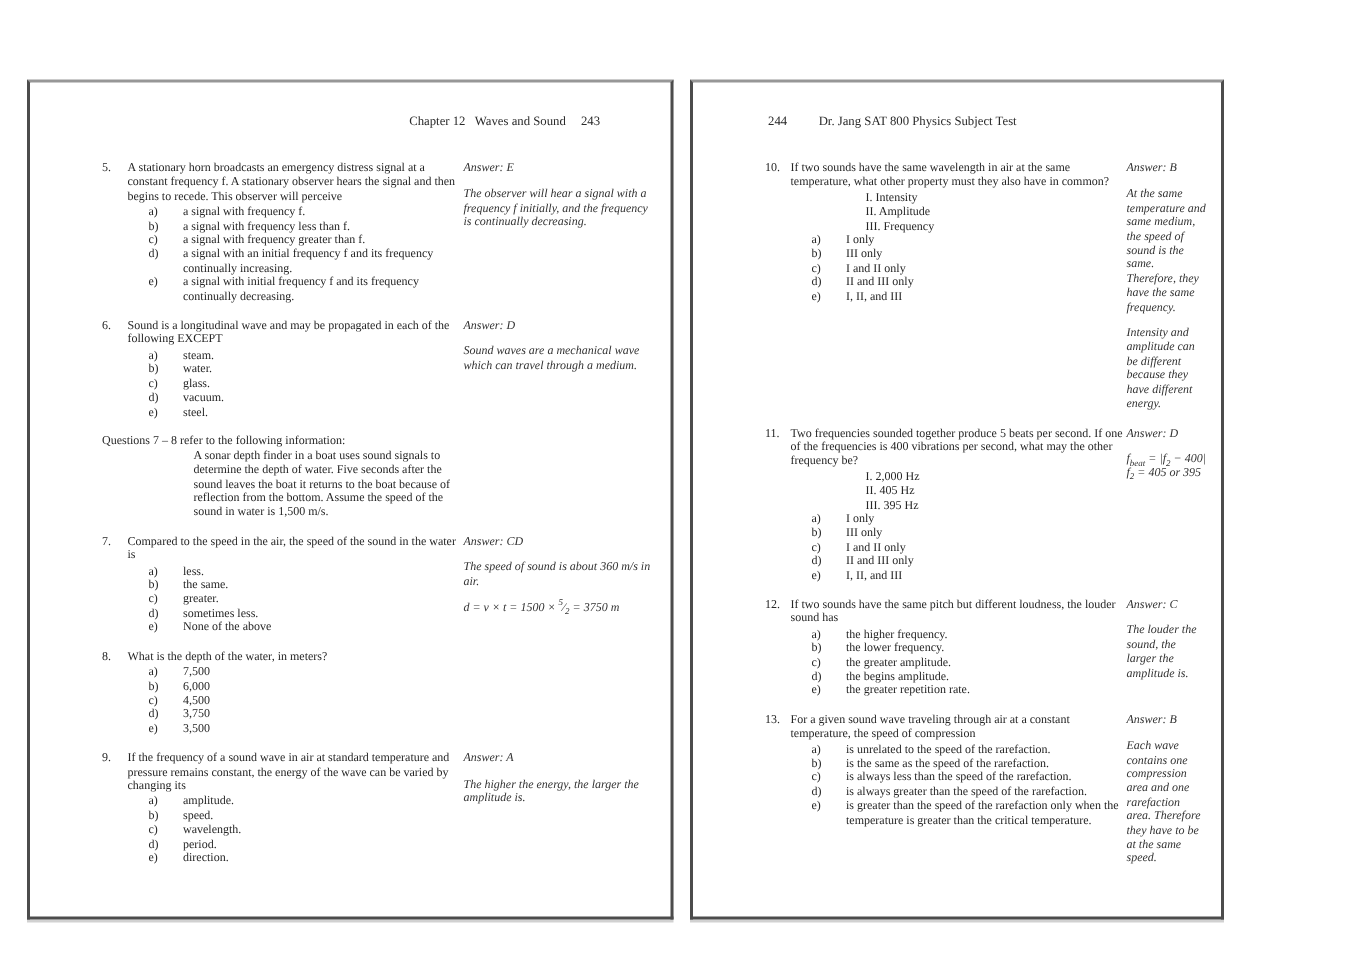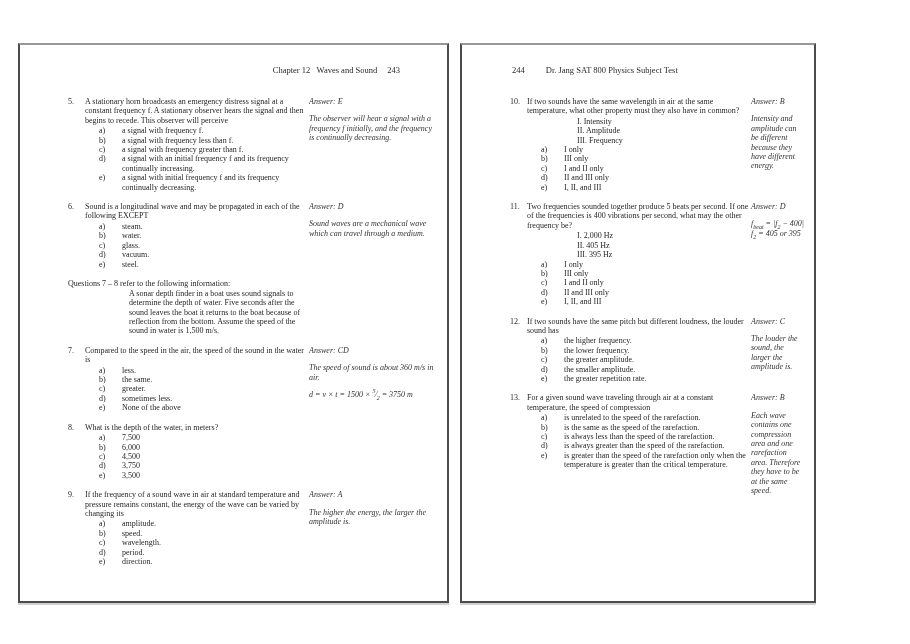--- a/index.html
+++ b/index.html
@@ -7,21 +7,21 @@
   html, body { width:910px; height:644px; background:#ffffff; }
   body {
     font-family:"Liberation Serif","DejaVu Serif",serif;
     color:#262626;
     position:relative;
     overflow:hidden;
   }
   .spread { position:absolute; inset:0; }
   .page {
     position:absolute;
-    top:43px;
+    top:53px;
     height:560px;
     background:#fff;
     border:2px solid #4c4c4c;
     border-top-color:#979797;
     box-shadow:0 2px 0 rgba(0,0,0,0.18);
   }
   .page.left  { left:18px;  width:431px; }
   .page.right { left:460px; width:356px; }
 
   .page-header {
@@ -255,20 +255,21 @@
               <div class="optl">d)</div>
               <div class="optt">II and III only</div>
             </div>
             <div class="opt">
               <div class="optl">e)</div>
               <div class="optt">I, II, and III</div>
             </div>
           </div>
           <div class="acol">
             <div class="alabel">Answer: B</div>
+            <div class="note">At the same temperature and same medium, the speed of sound is the same. Therefore, they have the same frequency.</div>
             <div class="note">Intensity and amplitude can be different because they have different energy.</div>
           </div>
         </div>
         <div class="qblock">
           <div class="qnum">11.</div>
           <div class="qmain">
             <div class="qtext">Two frequencies sounded together produce 5 beats per second. If one of the frequencies is 400 vibrations per second, what may the other frequency be?</div>
             <div class="roman">I. 2,000 Hz</div>
             <div class="roman">II. 405 Hz</div>
             <div class="roman">III. 395 Hz</div>
@@ -310,21 +311,21 @@
             <div class="opt">
               <div class="optl">b)</div>
               <div class="optt">the lower frequency.</div>
             </div>
             <div class="opt">
               <div class="optl">c)</div>
               <div class="optt">the greater amplitude.</div>
             </div>
             <div class="opt">
               <div class="optl">d)</div>
-              <div class="optt">the smaller amplitude.</div>
+              <div class="optt">the begins amplitude.</div>
             </div>
             <div class="opt">
               <div class="optl">e)</div>
               <div class="optt">the greater repetition rate.</div>
             </div>
           </div>
           <div class="acol">
             <div class="alabel">Answer: C</div>
             <div class="note">The louder the sound, the larger the amplitude is.</div>
           </div>

